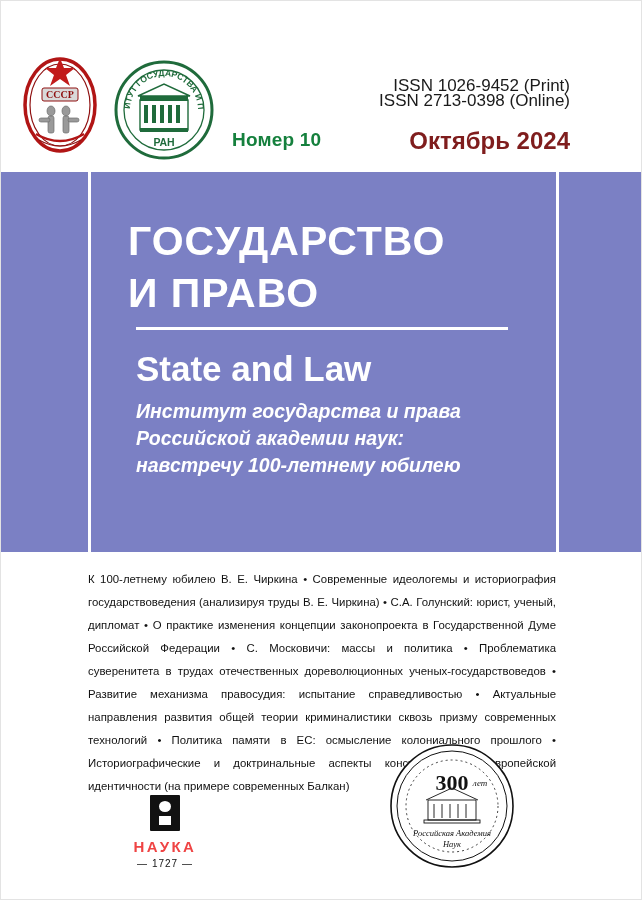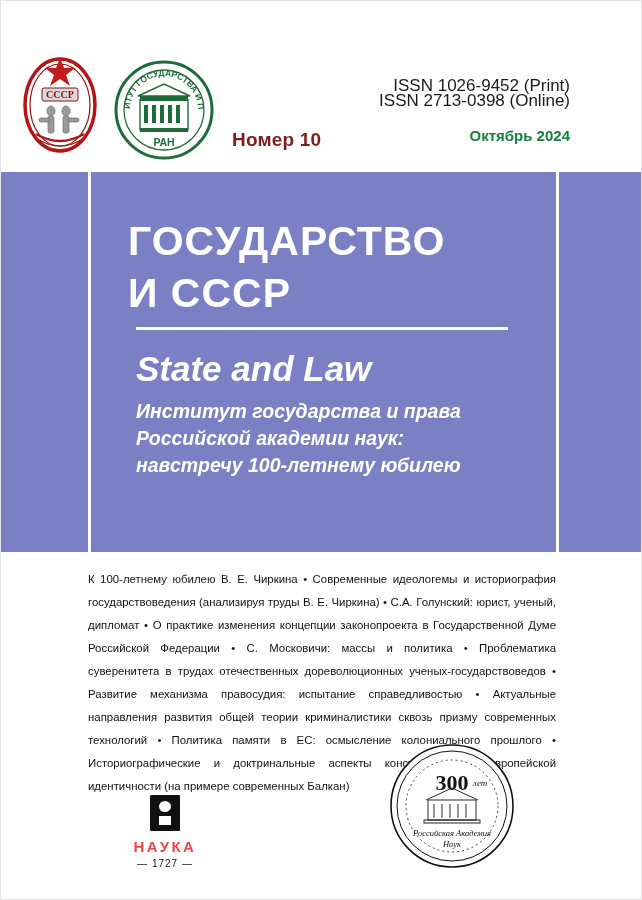--- a/index.html
+++ b/index.html
@@ -51,30 +51,30 @@
     font-size: 17px;
     line-height: 15px;
     color: #1a1a1a;
   }
   .issue-no {
     position: absolute;
     left: 232px;
     top: 129px;
     font-size: 19px;
     font-weight: bold;
-    color: #7f1d1d;
+    color: #15803d;
     letter-spacing: 0.2px;
   }
   .issue-date {
     position: absolute;
     right: 72px;
     top: 127px;
-    font-size: 15px;
-    font-weight: bold;
-    color: #15803d;
+    font-size: 24px;
+    font-weight: bold;
+    color: #7f1d1d;
   }
 
   
   .blue-panel {
     position: absolute;
     left: 0;
     top: 172px;
     width: 642px;
     height: 380px;
     background: #7b80c4;
@@ -115,21 +115,20 @@
     background: #ffffff;
   }
   .title-en {
     position: absolute;
     left: 136px;
     top: 348px;
     width: 420px;
     color: #ffffff;
     font-size: 35px;
     font-weight: bold;
-    font-style: italic;
     line-height: 42px;
   }
   .subtitle {
     position: absolute;
     left: 136px;
     top: 398px;
     width: 410px;
     color: #ffffff;
     font-size: 19.5px;
     font-weight: bold;
@@ -270,21 +269,21 @@
     <div class="issue-no">Номер 10</div>
     <div class="issue-date">Октябрь 2024</div>
   </div>
 
   <div class="blue-panel"></div>
   <div class="white-strip-left"></div>
   <div class="white-strip-right"></div>
 
   <div class="title-ru">
     <div>ГОСУДАРСТВО</div>
-    <div>И  СССР</div>
+    <div>И  ПРАВО</div>
   </div>
 
   <div class="divider"></div>
 
   <div class="title-en">State and Law</div>
 
   <div class="subtitle">
     <div>Институт государства и права</div>
     <div>Российской академии наук:</div>
     <div>навстречу 100-летнему юбилею</div>

